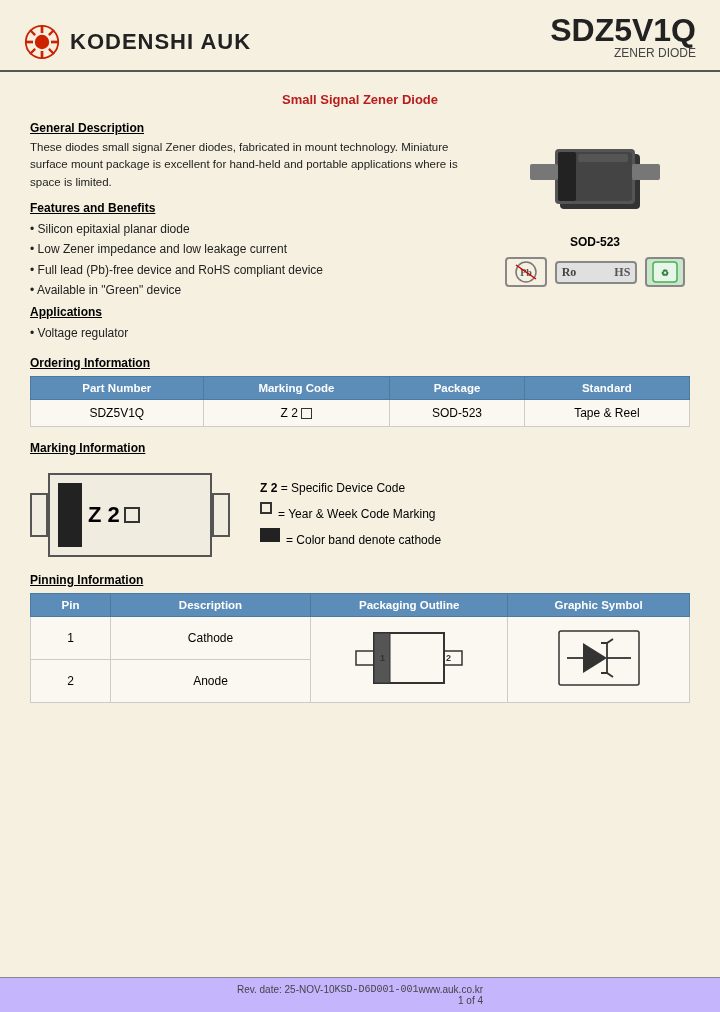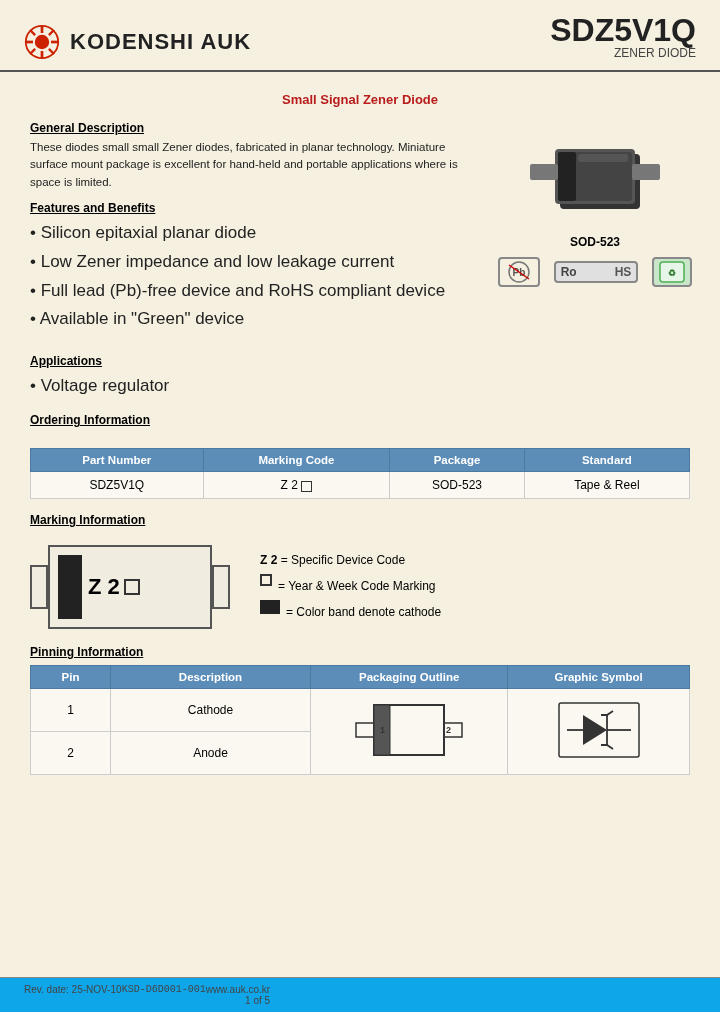--- a/index.html
+++ b/index.html
@@ -98,21 +98,21 @@
     .section-heading:first-child { margin-top: 0; }
 
     .description-text {
       font-size: 11.5px;
       line-height: 1.5;
       color: #222;
     }
 
     .features-list {
       list-style: none;
-      font-size: 17px;
+      font-size: 12px;
       line-height: 1.7;
       color: #222;
     }
     .features-list li::before {
       content: "• ";
     }
 
     
     .package-image {
       margin-top: 10px;
@@ -123,23 +123,24 @@
       justify-content: center;
     }
     .package-label {
       font-size: 12px;
       font-weight: bold;
       margin-top: 4px;
       text-align: center;
     }
     .compliance-badges {
       display: flex;
-      gap: 14px;
+      gap: 8px;
       margin-top: 8px;
       align-items: center;
+      font-family: Liberation Serif, serif;
     }
     .badge {
       border: 2px solid #888;
       border-radius: 4px;
       padding: 2px 5px;
       font-size: 11px;
       font-weight: bold;
       display: flex;
       align-items: center;
       gap: 2px;
@@ -155,28 +156,28 @@
       font-size: 12px;
       font-weight: bold;
     }
     .badge-green {
       background: #c8e6c9;
       color: #2e7d32;
       font-size: 10px;
     }
 
     
-    .applications-section { margin-top: 20px; }
+    .applications-section { margin-top: 5px; }
 
     
     .ordering-section { margin-top: 12px; }
     .info-table {
       width: 100%;
       border-collapse: collapse;
-      margin-top: 21px;
+      margin-top: 6px;
       border-radius: 23px;
     }
     .info-table th {
       background: #5b8db8;
       color: #fff;
       font-size: 11.5px;
       font-weight: bold;
       padding: 5px 8px;
       text-align: center;
       border: 1px solid #4a7aa0;
@@ -257,24 +258,24 @@
 
     
     .footer {
       position: absolute;
       bottom: 0;
       left: 0;
       right: 0;
       border-top: 1px solid #888;
       padding: 6px 24px;
       display: flex;
-      justify-content: flex-start;
+      justify-content: center;
       font-size: 10px;
       color: #444;
-      background: #0ea5e9;
+      background: #c4b5fd;
     }
     .footer-center { text-align: center; font-family: Liberation Mono, monospace; }
     .footer-right { text-align: right; }
   </style>
 </head>
 <body>
 
 <div class="page">
 
   <div class="header">
@@ -302,21 +303,21 @@
   </div>
 
   <div class="content">
 
     <div class="page-title">Small Signal Zener Diode</div>
 
     <div class="top-section">
       <div class="top-left">
 
         <div class="section-heading">General Description</div>
-        <p class="description-text">These diodes small small Zener diodes, fabricated in planar technology. Miniature surface mount package is excellent for hand-held and portable applications where is space is limited.</p>
+        <p class="description-text">These diodes small signal Zener diodes, fabricated in mount technology. Miniature surface mount package is excellent for hand-held and portable applications where is space is limited.</p>
 
         <div class="section-heading">Features and Benefits</div>
         <ul class="features-list">
           <li>Silicon epitaxial planar diode</li>
           <li>Low Zener impedance and low leakage current</li>
           <li>Full lead (Pb)-free device and RoHS compliant device</li>
           <li>Available in "Green" device</li>
         </ul>
 
         <div class="section-heading applications-section">Applications</div>
@@ -487,16 +488,16 @@
         </tbody>
       </table>
     </div>
   </div>
 
   <div class="footer">
     <span>Rev. date: 25-NOV-10</span>
     <span class="footer-center">KSD-D6D001-001</span>
     <span class="footer-right">
       <span>www.auk.co.kr</span><br>
-      <span>1 of 5</span>
+      <span>1 of 4</span>
     </span>
   </div>
 </div>
 
 </body></html>

